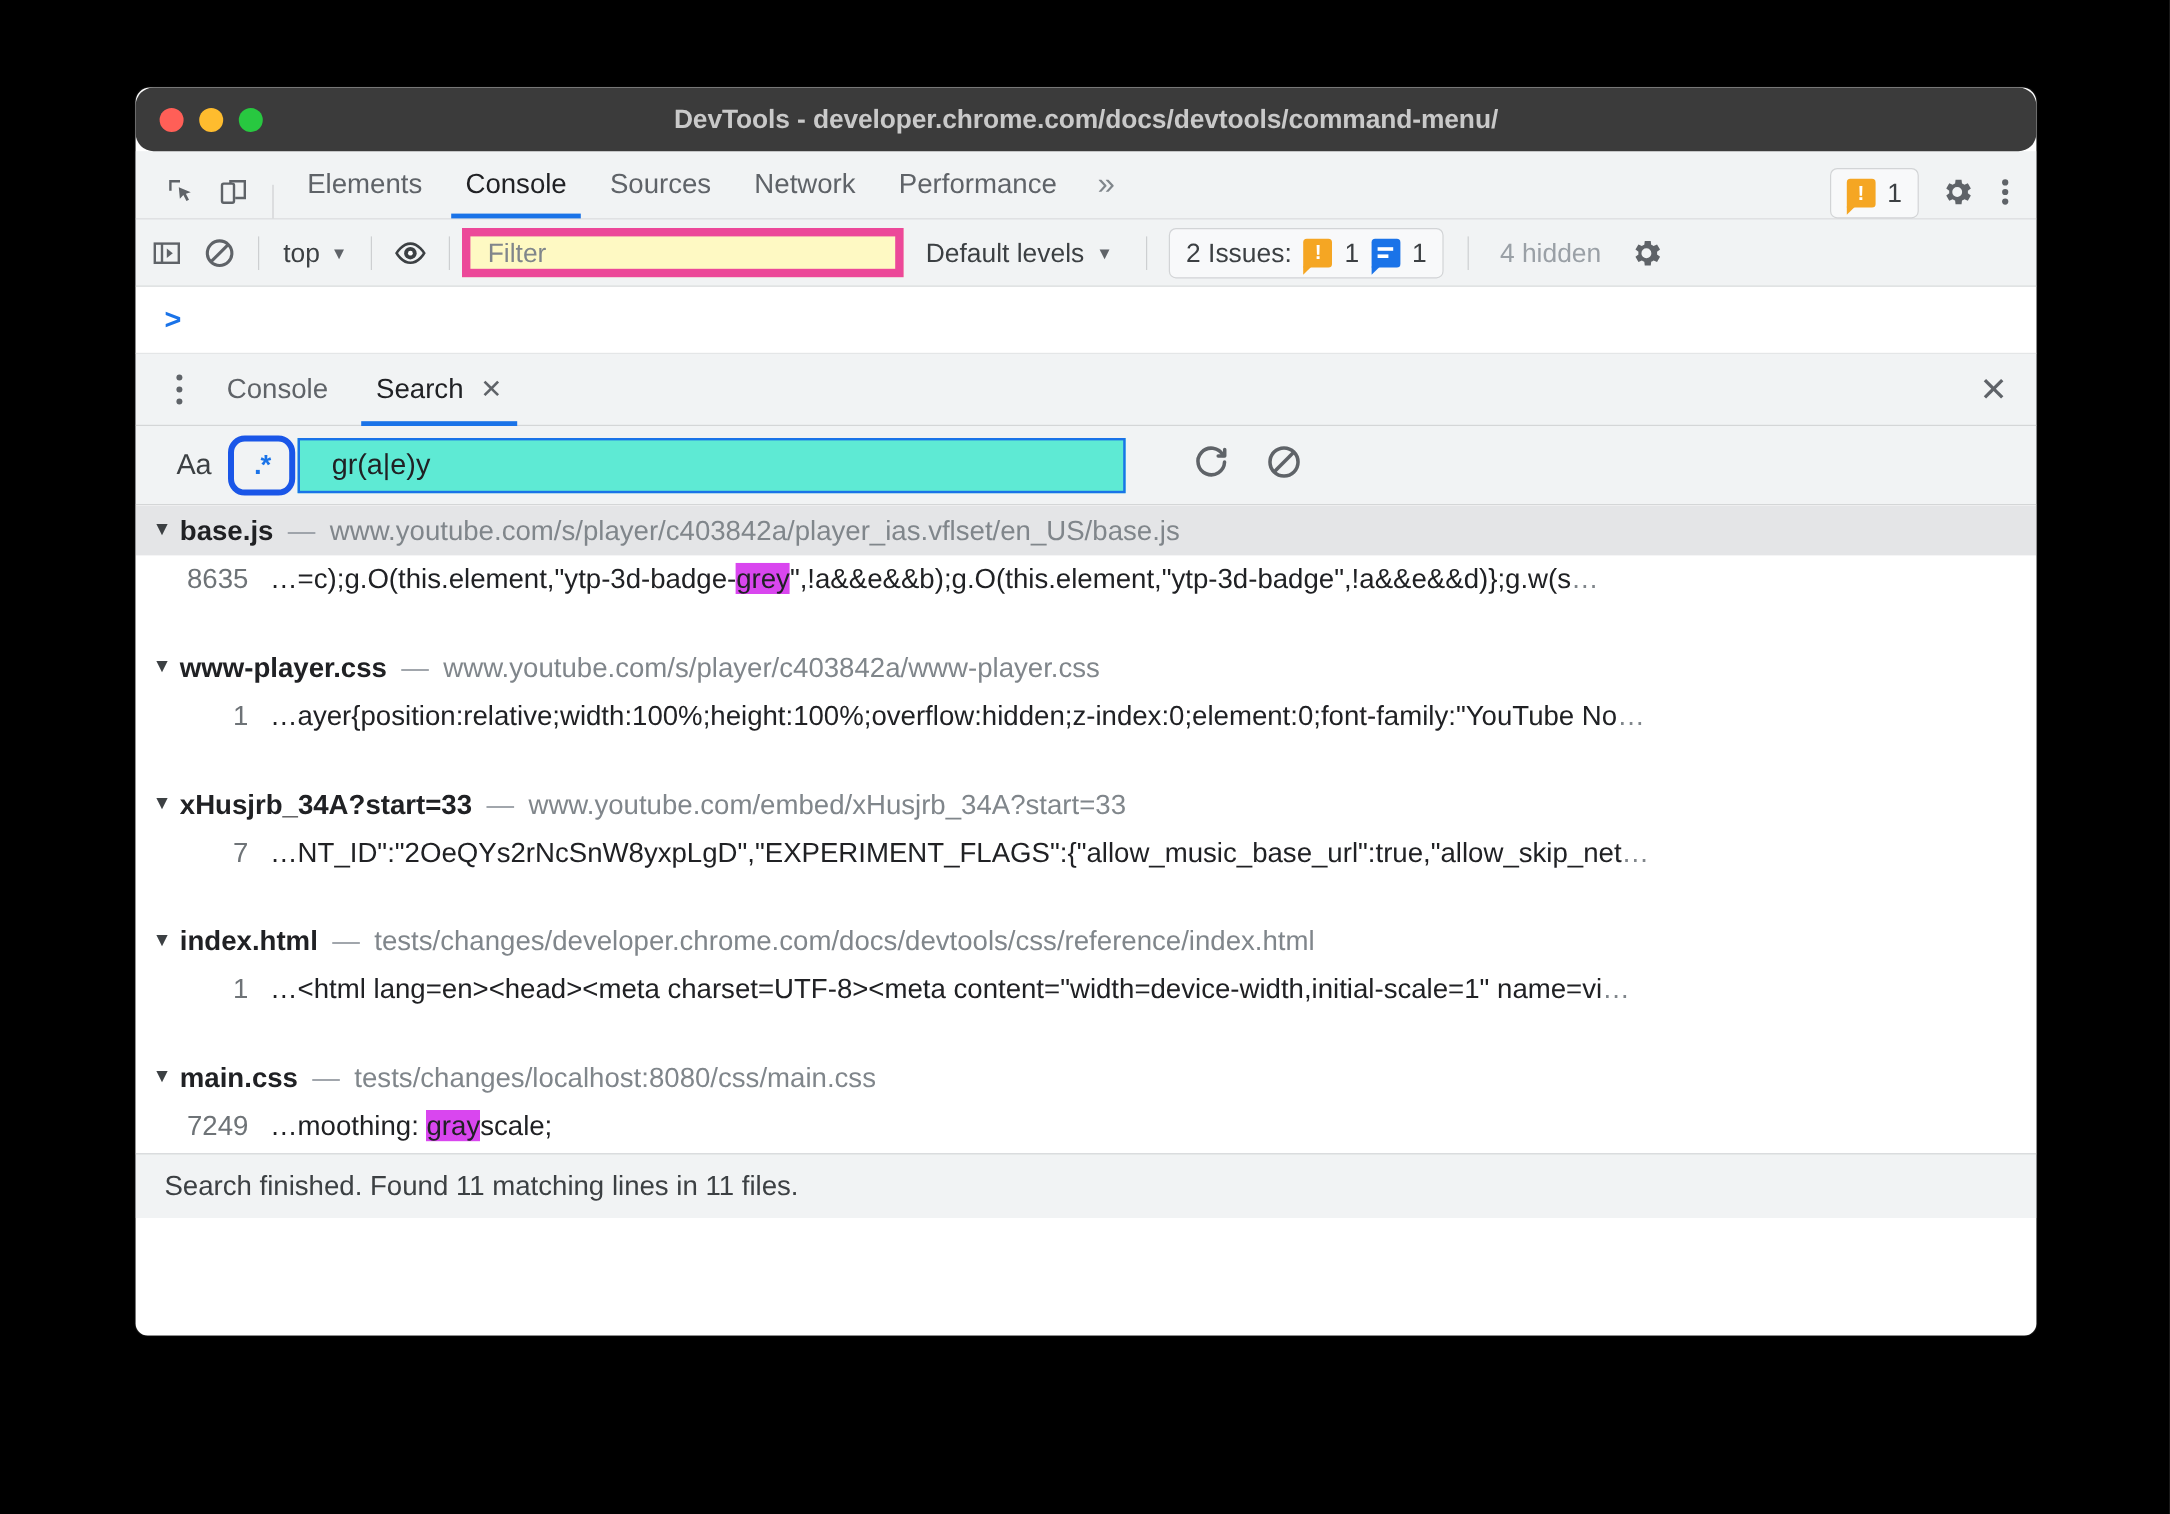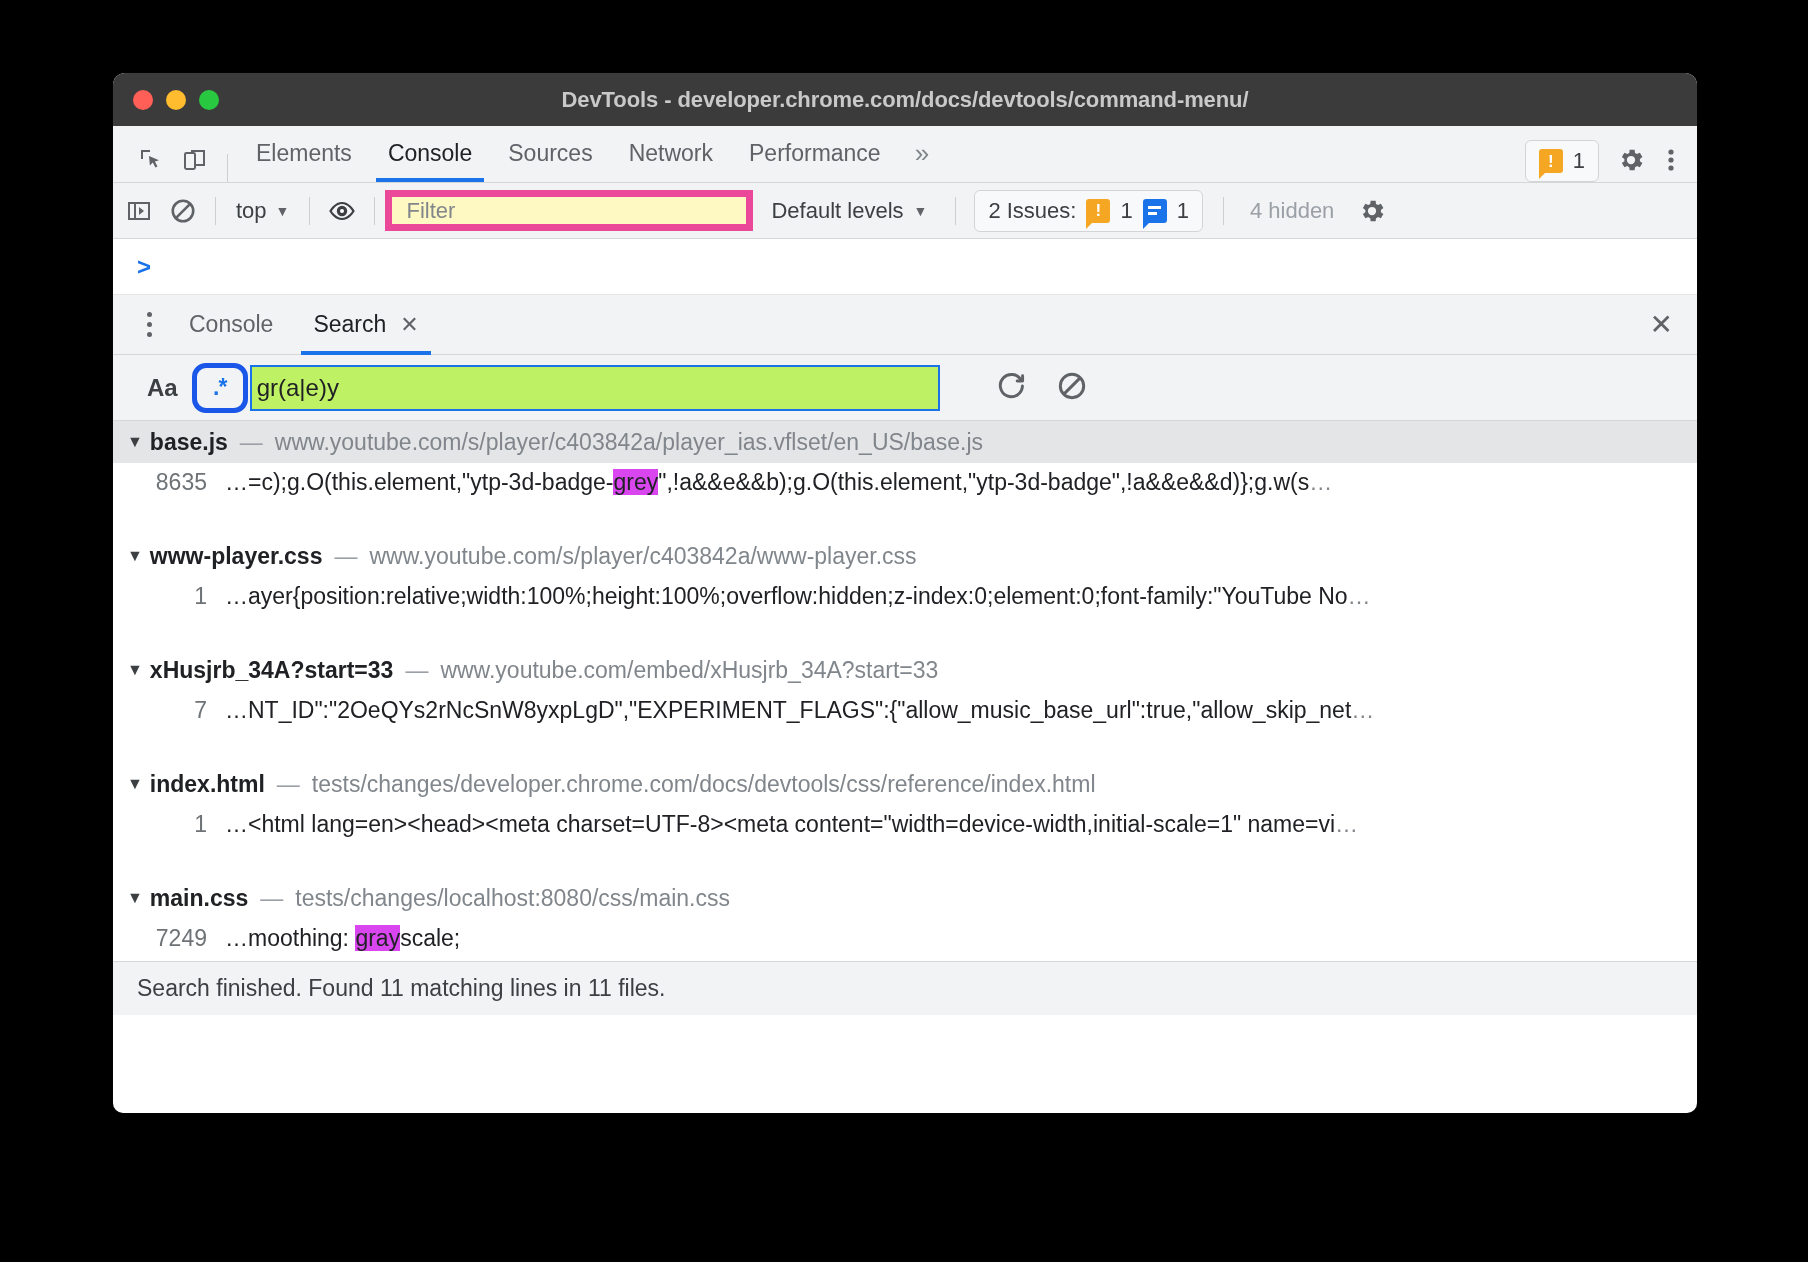--- a/index.html
+++ b/index.html
@@ -24,20 +24,21 @@
     box-shadow: 0 0 1px rgba(255,255,255,0.12);
   }
 
   
   .titlebar {
     position: relative;
     height: 53px;
     background: #3b3b3b;
     display: flex;
     align-items: center;
+    border-radius: 15px;
   }
   .traffic {
     display: flex; gap: 13px;
     padding-left: 20px;
   }
   .dot { width: 20px; height: 20px; border-radius: 50%; }
   .dot.red { background: #ff5f57; }
   .dot.yellow { background: #febc2e; }
   .dot.green { background: #28c840; }
   .title-text {
@@ -200,39 +201,39 @@
   .close-x { font-size: 28px; color: #5f6368; padding-right: 24px; }
 
   
   .searchbar {
     height: 66px;
     background: #f1f3f4;
     border-bottom: 1px solid #d4d6d7;
     display: flex; align-items: center;
     padding-left: 20px;
   }
-  .aa { font-size: 24px; color: #3c4043; font-weight: 700; padding: 0 14px; }
+  .aa { font-size: 24px; color: #3c4043; font-weight: 400; padding: 0 14px; }
   .regex-wrap {
     position: relative;
     width: 56px; height: 50px;
     display: flex; align-items: center; justify-content: center;
     margin-right: 2px;
   }
   .regex-ring {
     position: absolute; inset: 0;
     border: 5px solid #1a56e8;
     border-radius: 14px;
   }
   .regex-glyph { font-size: 23px; color: #1a73e8; font-weight: bold; letter-spacing: -1px; }
   .search-input {
     width: 690px; height: 46px;
-    background: #bef264;
+    background: #5eead4;
     border: 2px solid #1a73e8;
     display: flex; align-items: center;
-    padding-left: 5px;
+    padding-left: 26px;
     font-size: 24px; color: #202124;
   }
   .search-actions { display: flex; align-items: center; gap: 28px; padding-left: 56px; }
 
   
   .results {
     background: #fff;
     height: 540px;
     overflow: hidden;
   }

